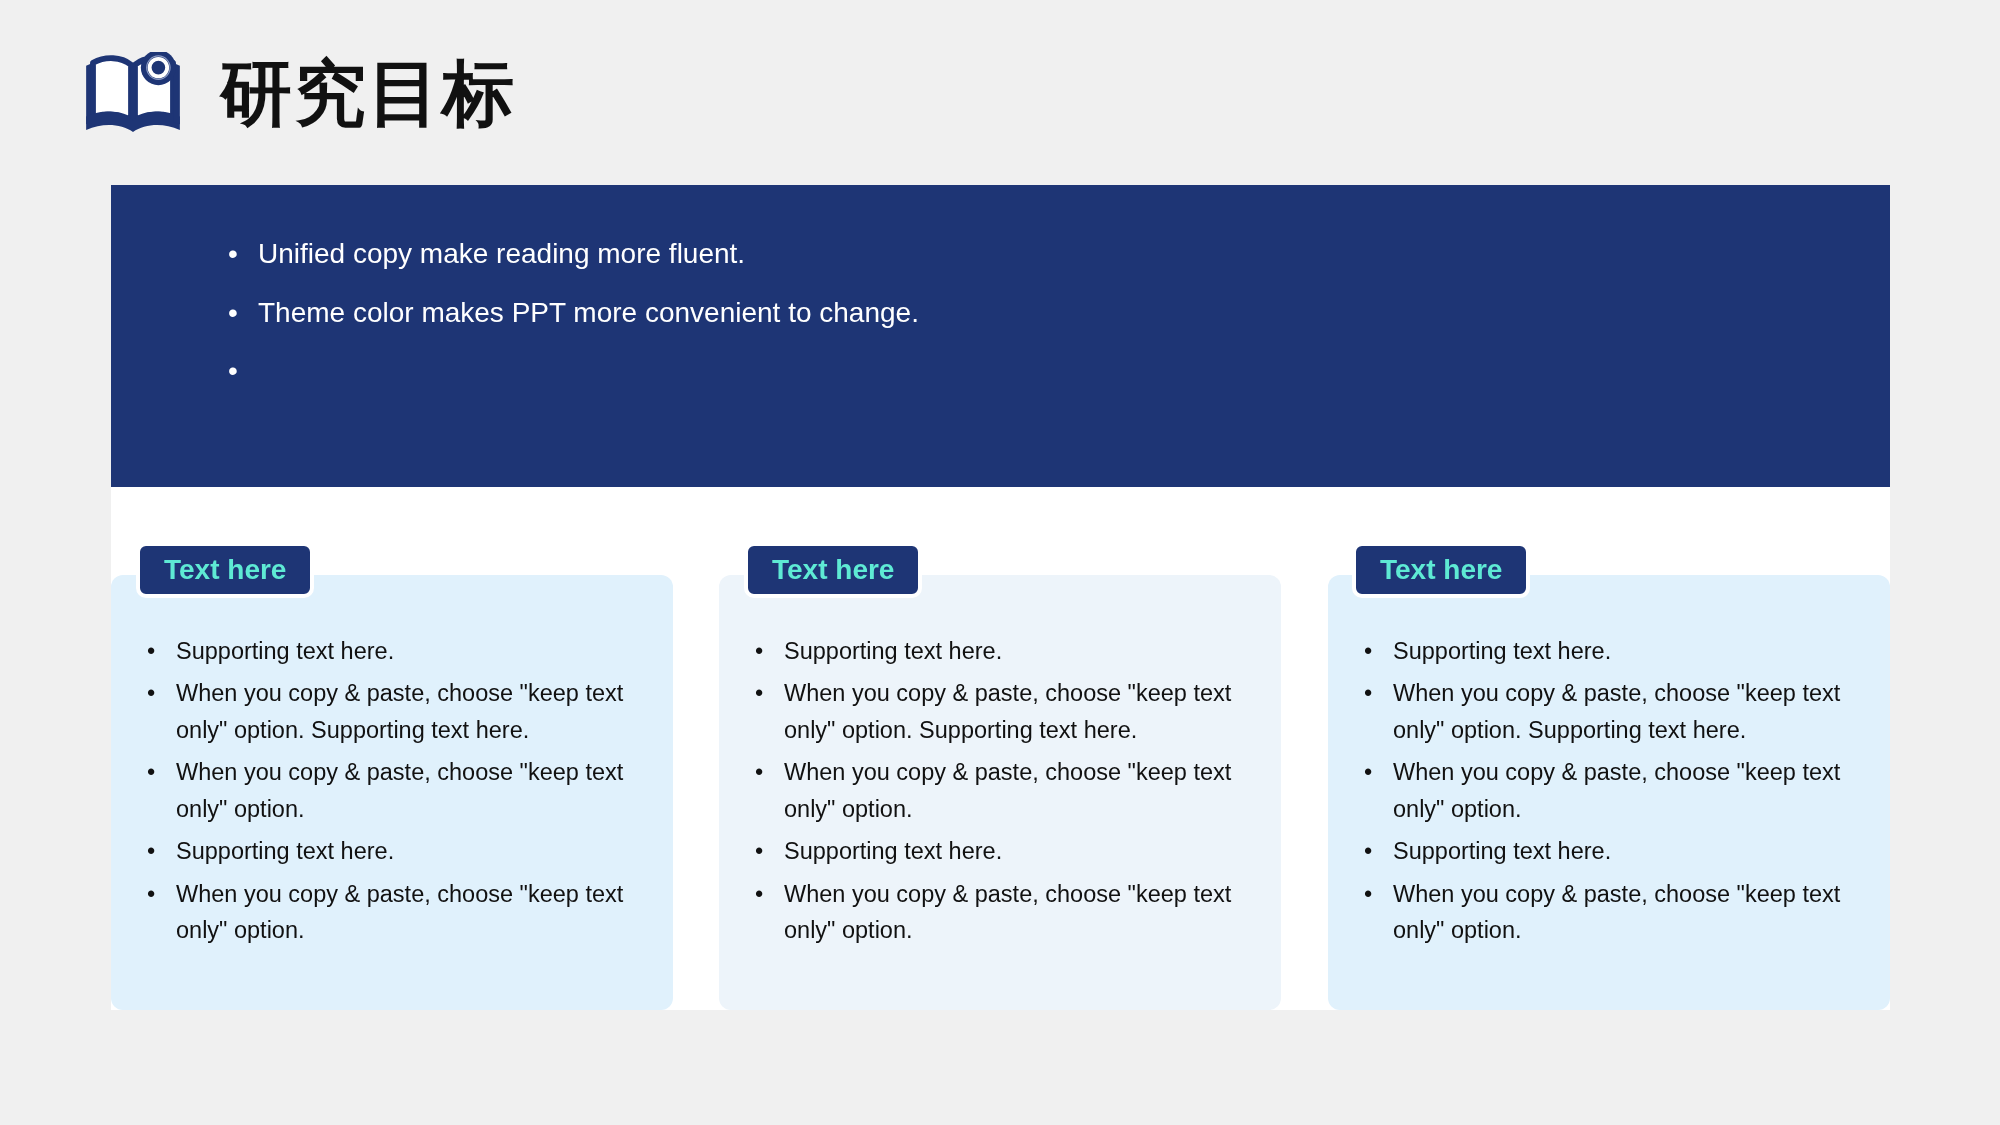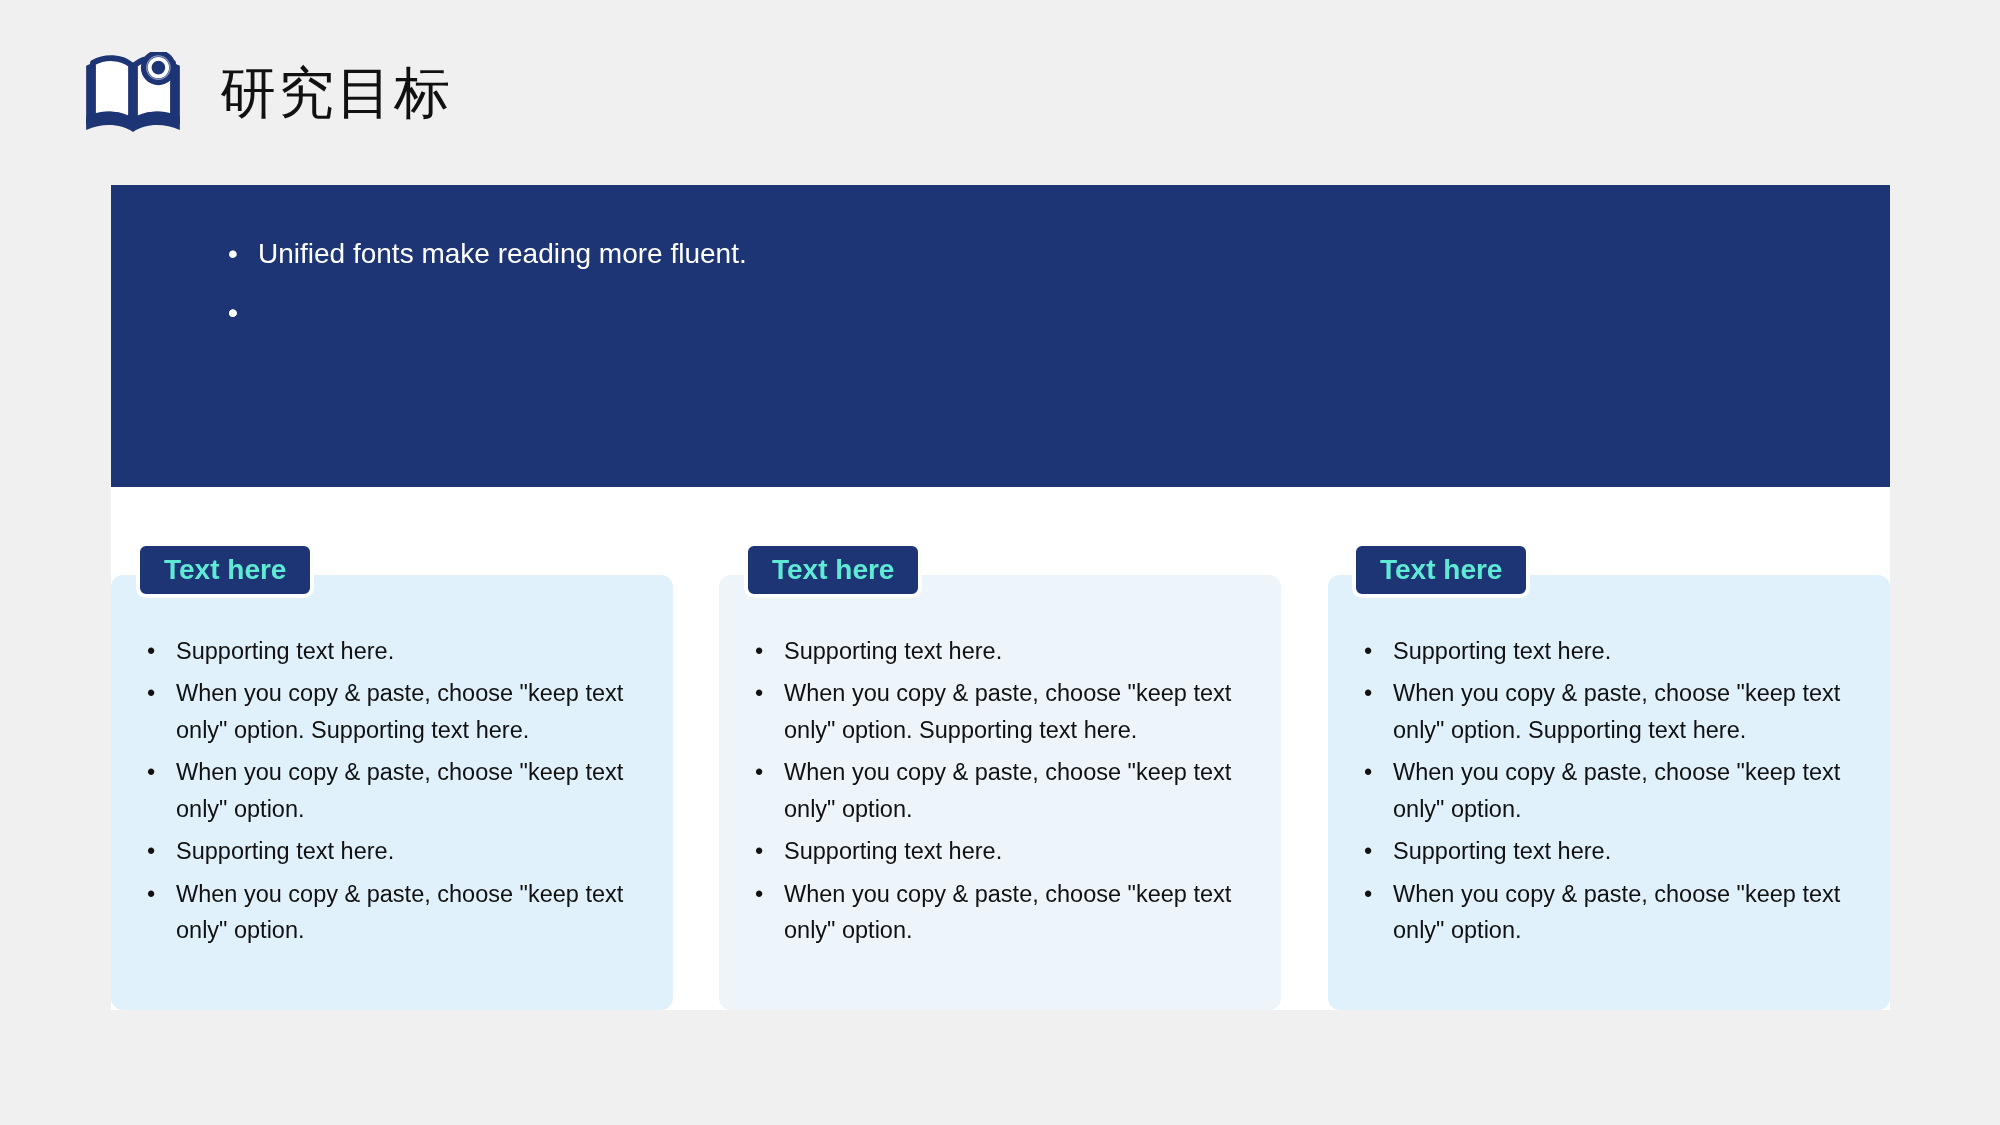--- a/index.html
+++ b/index.html
@@ -23,22 +23,22 @@
     display: flex;
     align-items: center;
     gap: 38px;
   }
   .book-icon {
     width: 98px;
     height: 82px;
     display: block;
   }
   .page-title {
-    font-size: 56px;
-    font-weight: normal;
+    font-size: 72px;
+    font-weight: bold;
     color: #111111;
     letter-spacing: 2px;
     line-height: 1;
     white-space: nowrap;
   }
 
   
   .banner {
     position: absolute;
     left: 111px;
@@ -172,24 +172,25 @@
       <circle cx="76" cy="16" r="12" fill="none" stroke="#8c9bc4" stroke-width="1.2"></circle>
     </svg>
   </span>
   <span class="page-title">研究目标</span>
 </div>
 
 <div class="banner">
   <ul class="banner-list">
     <li>
       <span class="bdot">•</span>
-      <span>Unified fonts make reading more fluent.</span>
+      <span>Unified copy make reading more fluent.</span>
     </li>
     <li>
       <span class="bdot">•</span>
+      <span>Theme color makes PPT more convenient to change.</span>
     </li>
     <li>
       <span class="bdot">•</span>
     </li>
   </ul>
 </div>
 
 <div class="white-stage"></div>
 
 <div class="cards">

